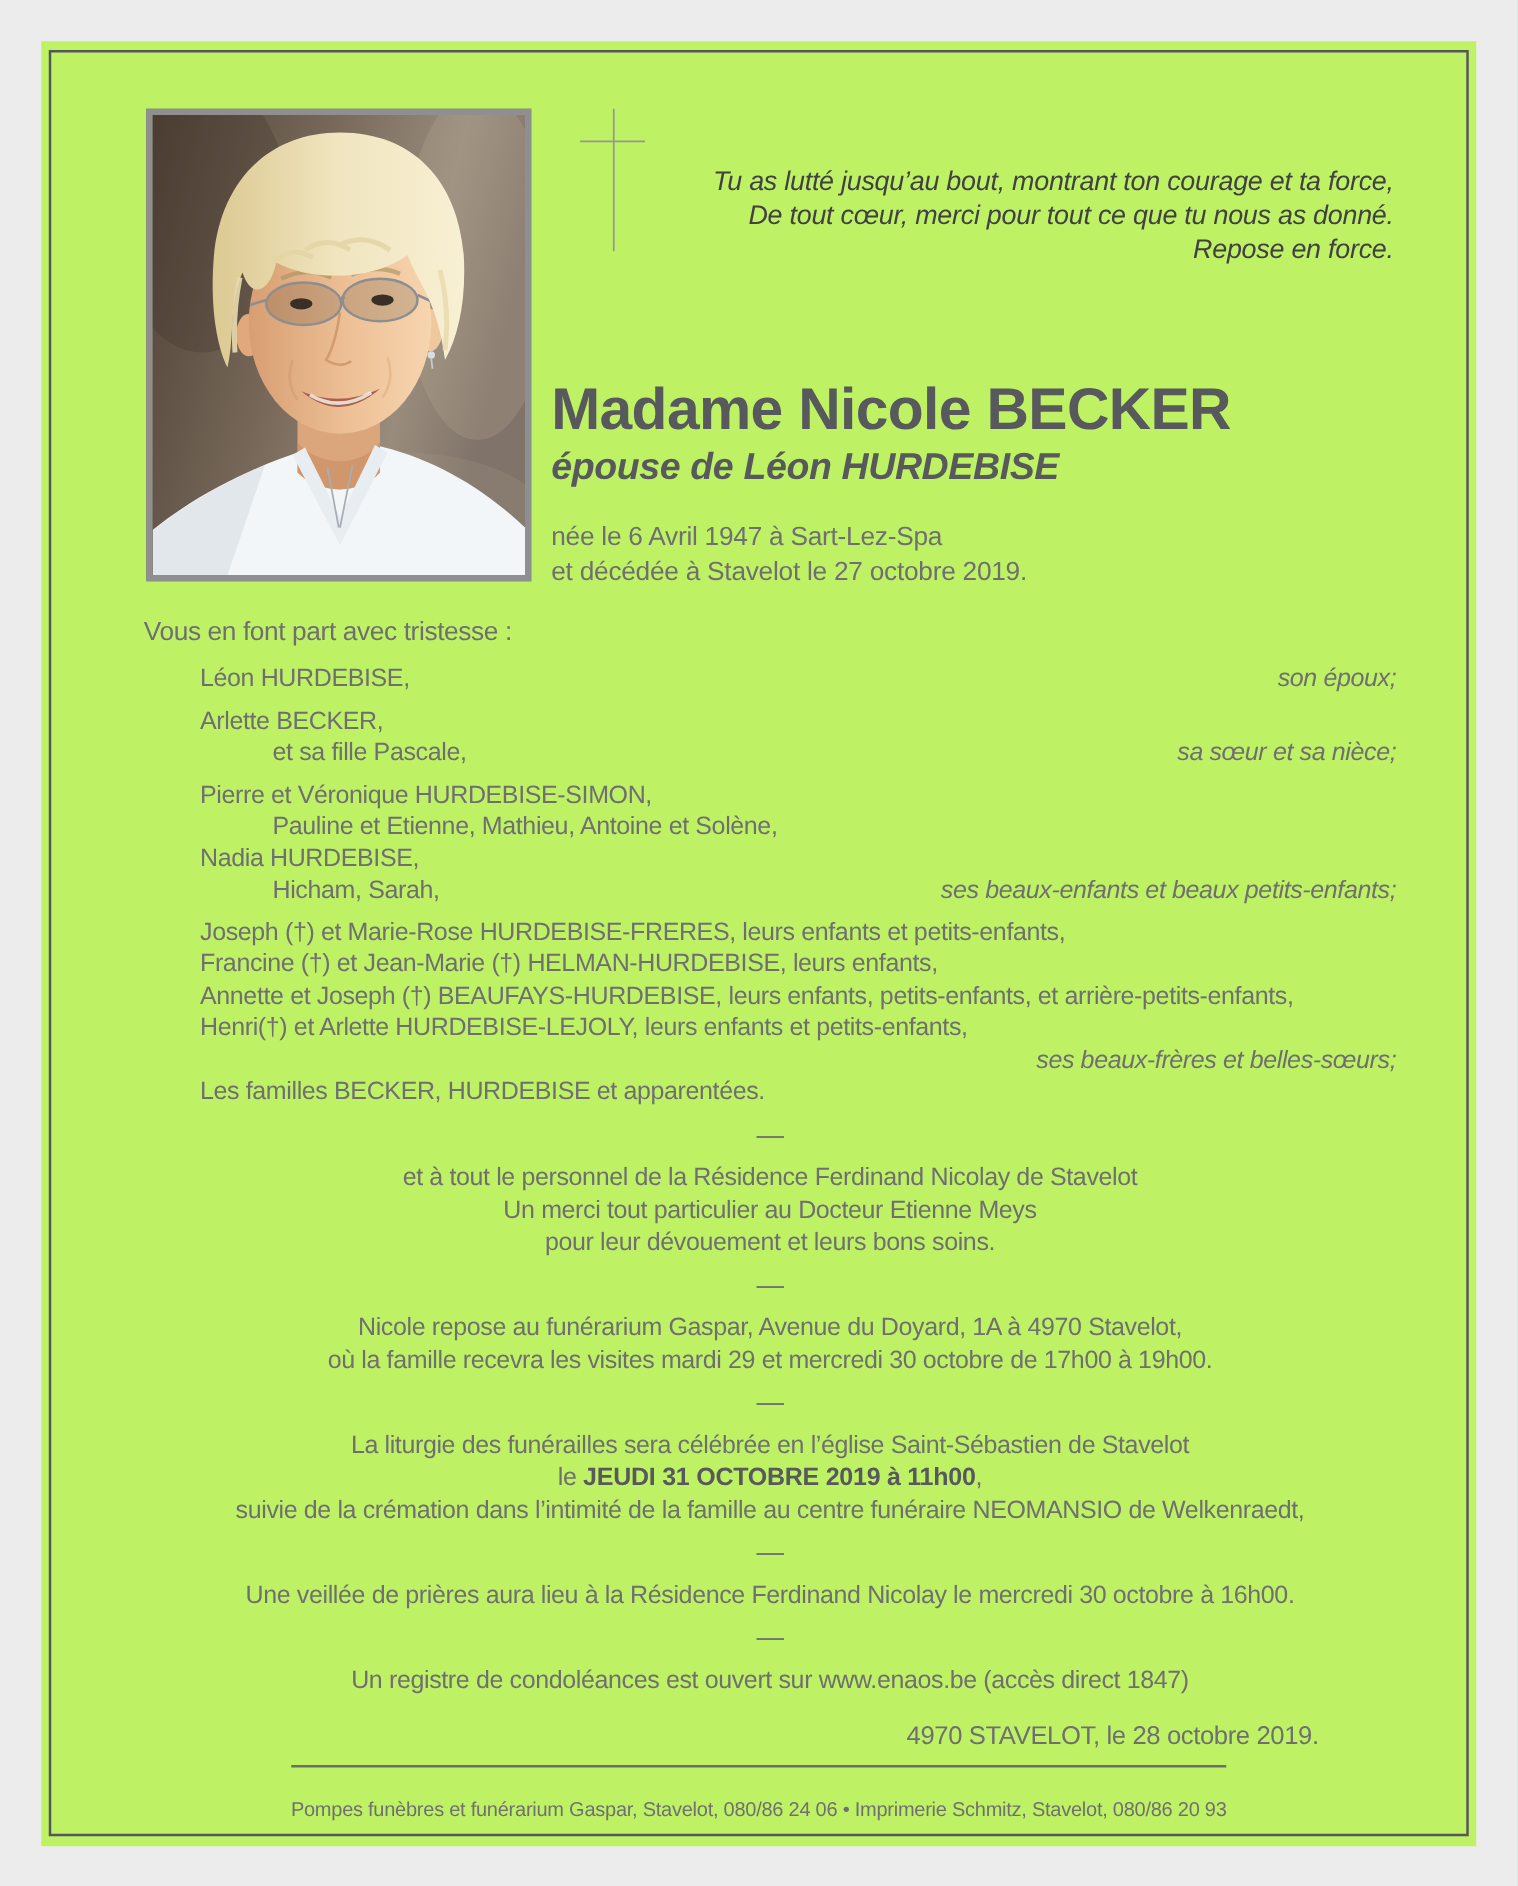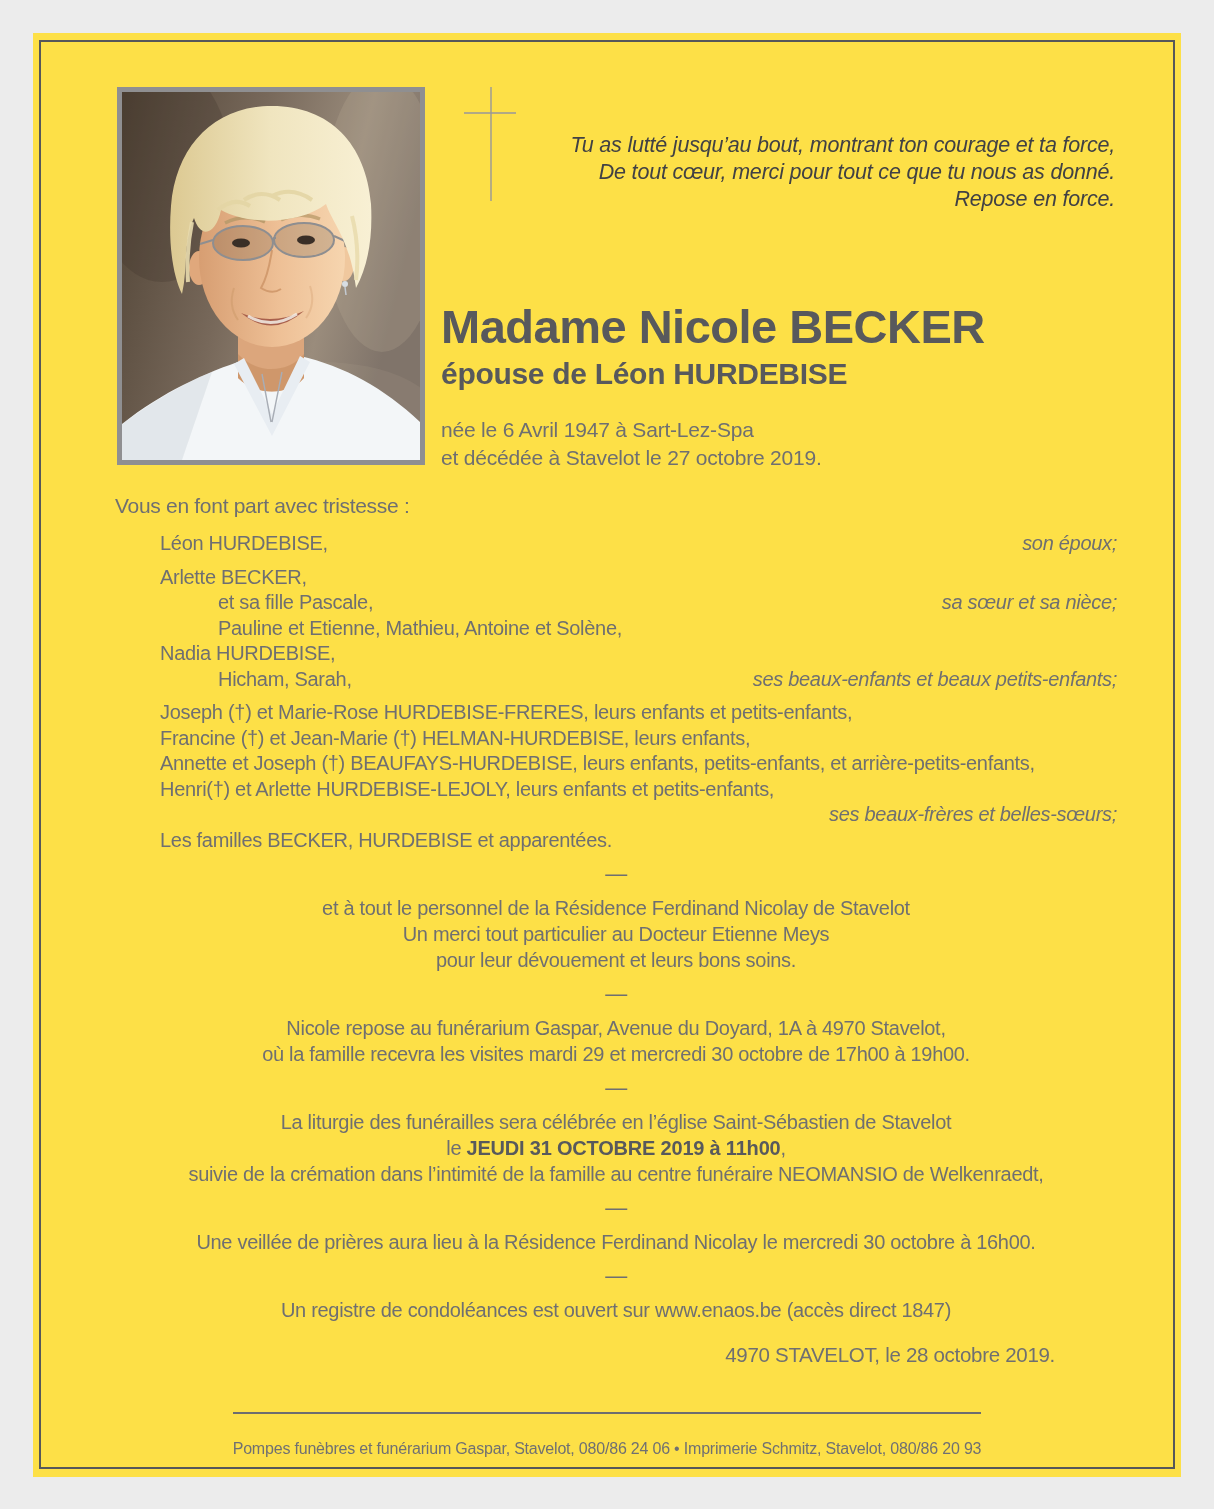--- a/index.html
+++ b/index.html
@@ -2,42 +2,42 @@
 <html><head>
 <meta charset="utf-8">
 <style>
   html,body { margin:0; padding:0; }
   body {
     width:1214px; height:1509px;
     background:#ececec;
     font-family:"Liberation Sans", sans-serif;
   }
   .page { position:relative; width:1214px; height:1509px; background:#ececec; overflow:hidden; }
-  .card { position:absolute; left:33px; top:33px; width:1148px; height:1444px; background:#fde047; }
+  .card { position:absolute; left:33px; top:33px; width:1148px; height:1444px; background:#bef264; }
   .frame { position:absolute; left:6px; top:7px; width:1136px; height:1429px;
            border:2px solid #56575a; box-sizing:border-box; }
 
   
   .photo {
     position:absolute; left:76px; top:45px; width:308px; height:378px;
     border:5px solid #8f8f91; box-sizing:border-box; background:#75654f; overflow:hidden;
   }
   .photo svg { display:block; }
 
   .cross { position:absolute; left:408px; top:42px; width:110px; height:132px; }
 
   .quote {
     position:absolute; right:58px; top:90px;
     text-align:right; font-style:italic;
     font-size:21.5px; line-height:27px; color:#414144; letter-spacing:-0.2px;
   }
 
   .name-block { position:absolute; left:400px; top:260px; }
   .name  { font-size:47px; font-weight:bold; color:#58595c; line-height:50px; letter-spacing:-0.5px; }
-  .spouse{ font-size:30px; font-weight:bold; color:#58595c; line-height:34px; margin-top:5px; letter-spacing:-0.3px; }
+  .spouse{ font-size:30px; font-weight:bold; color:#58595c; line-height:34px; margin-top:5px; letter-spacing:-0.3px;font-style:italic; }
   .vitals{ margin-top:25px; font-size:21px; color:#6f6f71; line-height:27.5px; letter-spacing:-0.2px; }
 
   
   .body {
     position:absolute; left:0; top:452px; width:100%; box-sizing:border-box;
     padding:0 56px 0 74px;
     font-size:20px; color:#6f6f71; letter-spacing:-0.3px;
   }
   .intro { font-size:21px; margin:0 0 13px 0; }
 
@@ -162,20 +162,23 @@
           <span class="t">Léon HURDEBISE,</span>
           <span class="rel">son époux;</span>
         </div>
         <div class="frow mt">
           <span class="t">Arlette BECKER,</span>
         </div>
         <div class="frow ind">
           <span class="t">et sa fille Pascale,</span>
           <span class="rel">sa sœur et sa nièce;</span>
         </div>
+        <div class="frow mt">
+          <span class="t">Pierre et Véronique HURDEBISE-SIMON,</span>
+        </div>
         <div class="frow ind">
           <span class="t">Pauline et Etienne, Mathieu, Antoine et Solène,</span>
         </div>
         <div class="frow">
           <span class="t">Nadia HURDEBISE,</span>
         </div>
         <div class="frow ind">
           <span class="t">Hicham, Sarah,</span>
           <span class="rel">ses beaux-enfants et beaux petits-enfants;</span>
         </div>

